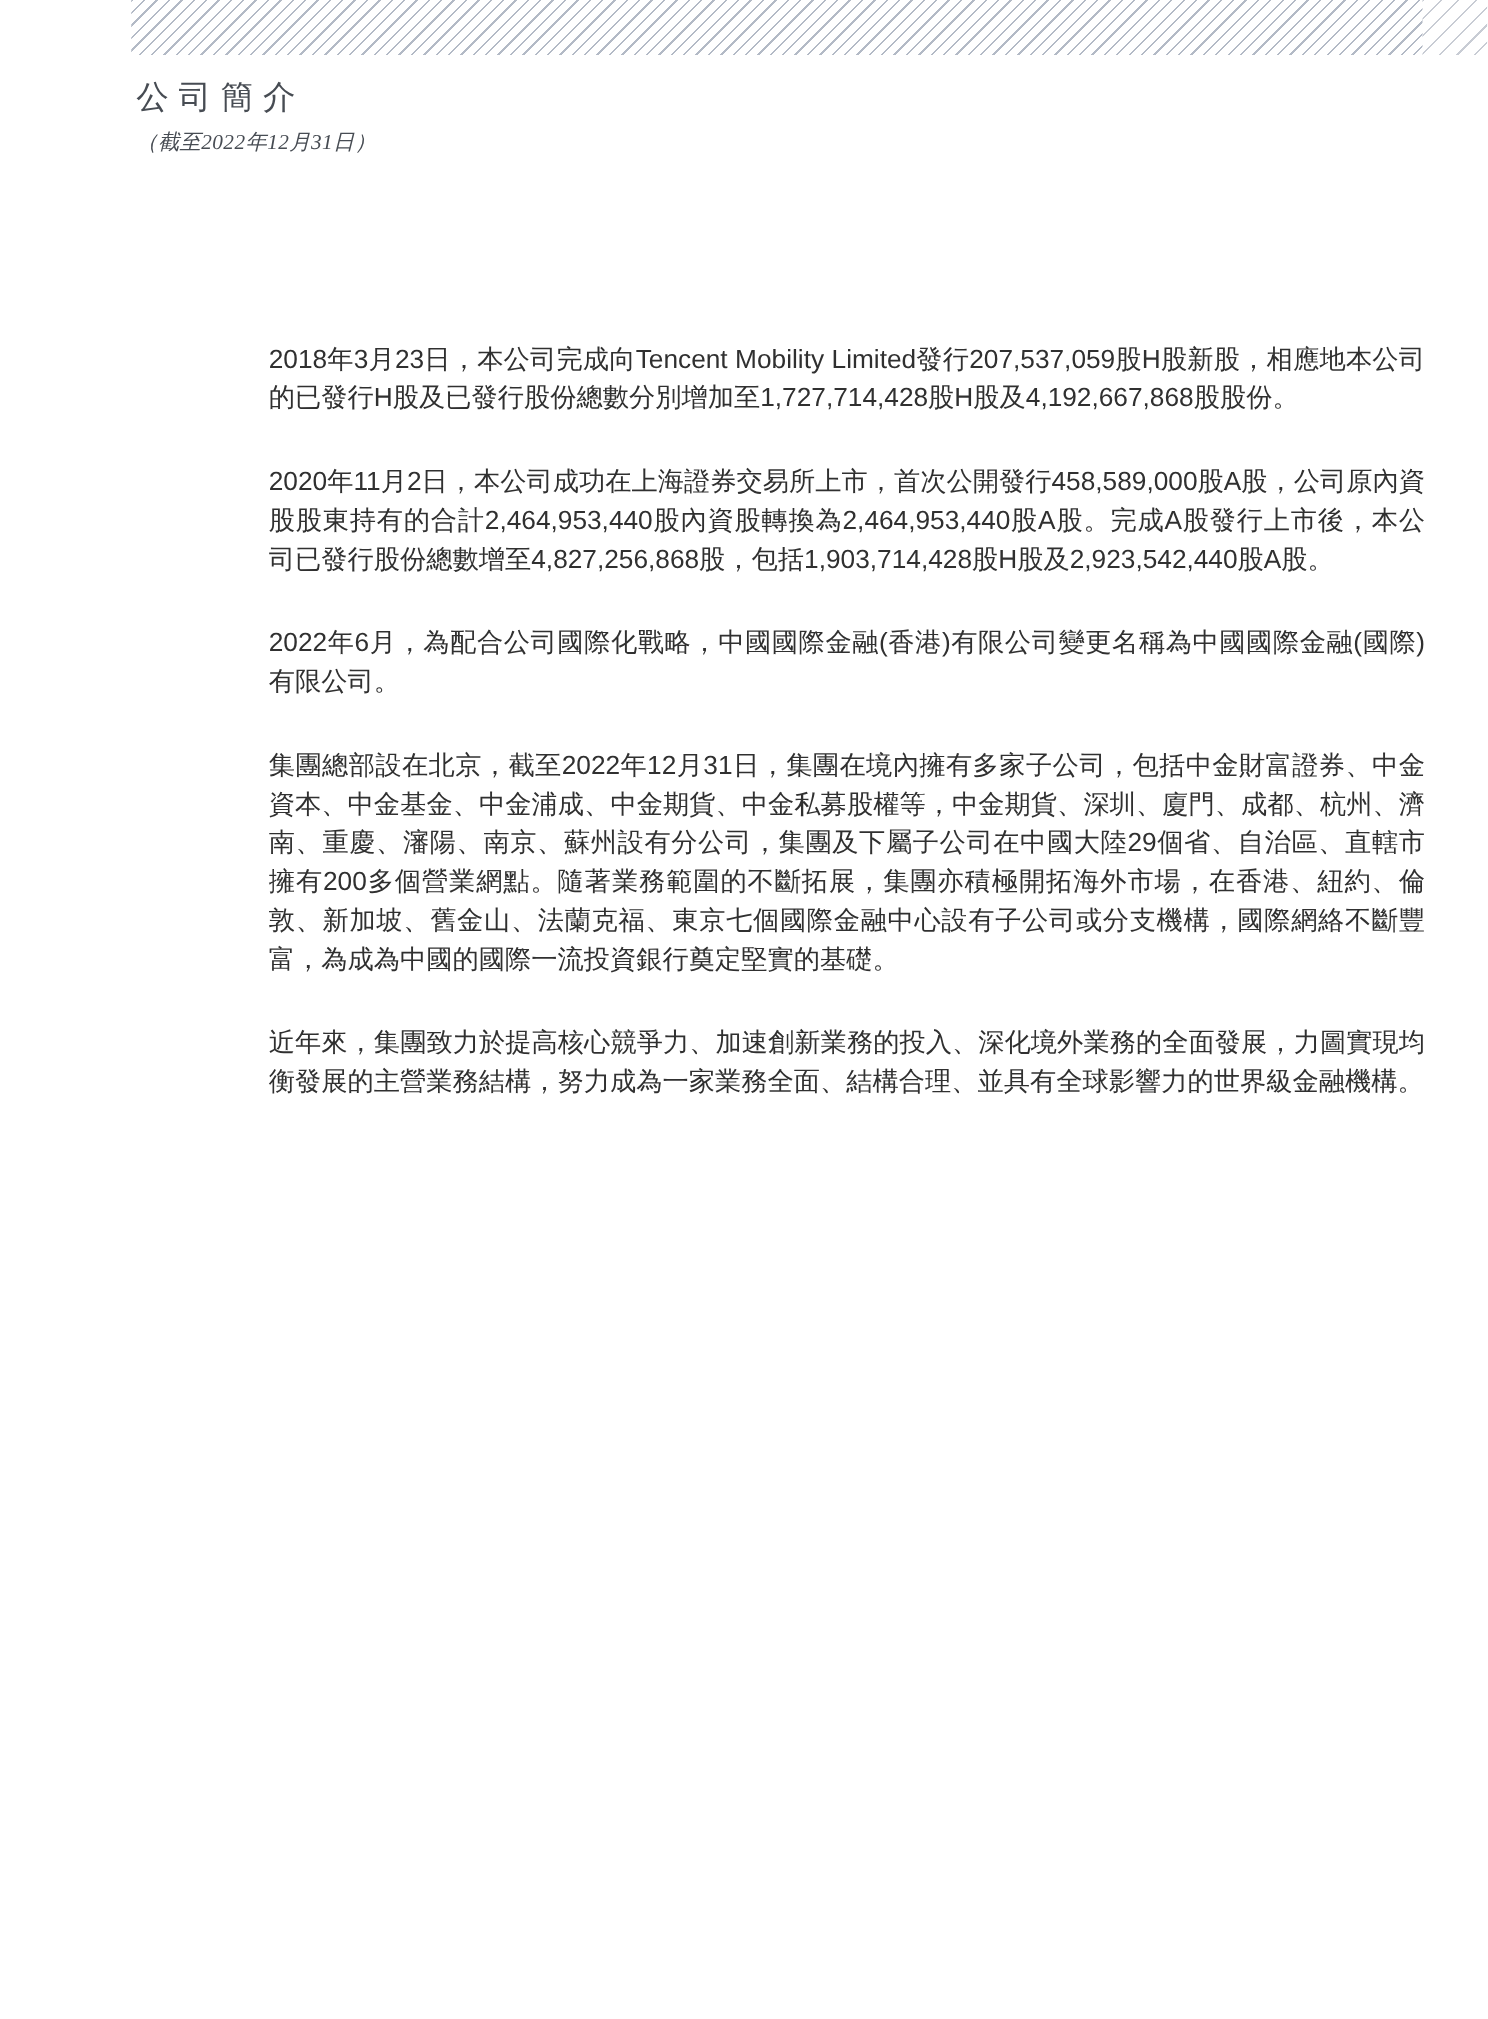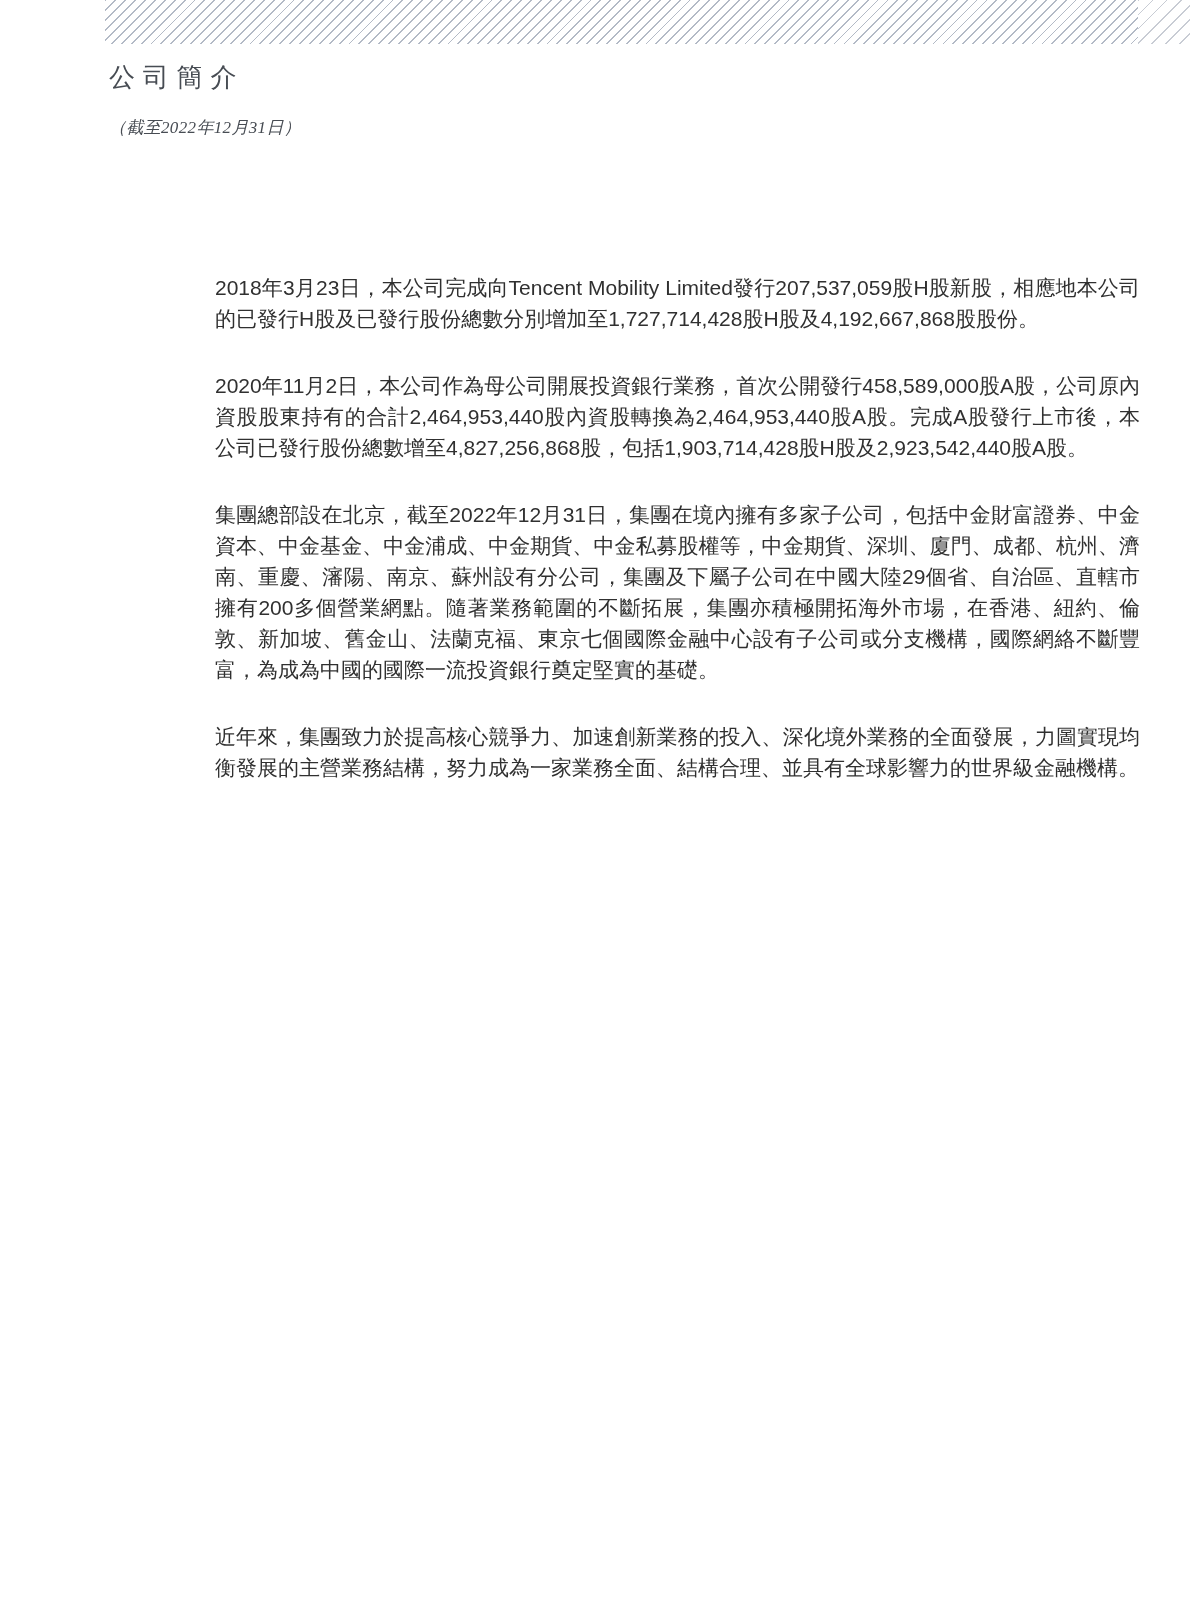--- a/index.html
+++ b/index.html
@@ -50,21 +50,21 @@
   }
   .page-title {
     margin: 0;
     font-size: 26px;
     font-weight: 500;
     letter-spacing: 0.30em;
     color: #474c53;
     font-family: "Liberation Sans", sans-serif;
   }
   .page-subtitle {
-    margin-top: 21px;
+    margin-top: 7px;
     font-size: 17px;
     font-style: italic;
     letter-spacing: 0.02em;
     color: #474c53;
     font-family: "Liberation Serif", serif;
   }
 
   
   .content {
     position: absolute;
@@ -107,21 +107,22 @@
     <div class="hatch-light"></div>
   </div>
 
   <header class="page-header">
     <h1 class="page-title">公司簡介</h1>
     <div class="page-subtitle">（截至2022年12月31日）</div>
   </header>
 
   <main class="content">
     <p>2018年3月23日，本公司完成向Tencent Mobility Limited發行207,537,059股H股新股，相應地本公司的已發行H股及已發行股份總數分別增加至1,727,714,428股H股及4,192,667,868股股份。</p>
-    <p>2020年11月2日，本公司作為母公司開展投資銀行業務，首次公開發行458,589,000股A股，公司原內資股股東持有的合計2,464,953,440股內資股轉換為2,464,953,440股A股。完成A股發行上市後，本公司已發行股份總數增至4,827,256,868股，包括1,903,714,428股H股及2,923,542,440股A股。</p>
+    <p>2020年11月2日，本公司成功在上海證券交易所上市，首次公開發行458,589,000股A股，公司原內資股股東持有的合計2,464,953,440股內資股轉換為2,464,953,440股A股。完成A股發行上市後，本公司已發行股份總數增至4,827,256,868股，包括1,903,714,428股H股及2,923,542,440股A股。</p>
+    <p>2022年6月，為配合公司國際化戰略，中國國際金融(香港)有限公司變更名稱為中國國際金融(國際)有限公司。</p>
     <p>集團總部設在北京，截至2022年12月31日，集團在境內擁有多家子公司，包括中金財富證券、中金資本、中金基金、中金浦成、中金期貨、中金私募股權等，中金期貨、深圳、廈門、成都、杭州、濟南、重慶、瀋陽、南京、蘇州設有分公司，集團及下屬子公司在中國大陸29個省、自治區、直轄市擁有200多個營業網點。隨著業務範圍的不斷拓展，集團亦積極開拓海外市場，在香港、紐約、倫敦、新加坡、舊金山、法蘭克福、東京七個國際金融中心設有子公司或分支機構，國際網絡不斷豐富，為成為中國的國際一流投資銀行奠定堅實的基礎。</p>
     <p>近年來，集團致力於提高核心競爭力、加速創新業務的投入、深化境外業務的全面發展，力圖實現均衡發展的主營業務結構，努力成為一家業務全面、結構合理、並具有全球影響力的世界級金融機構。</p>
   </main>
 
   <footer class="page-footer">
     <span class="page-number">024</span>
   </footer>
 
 </div>
 

